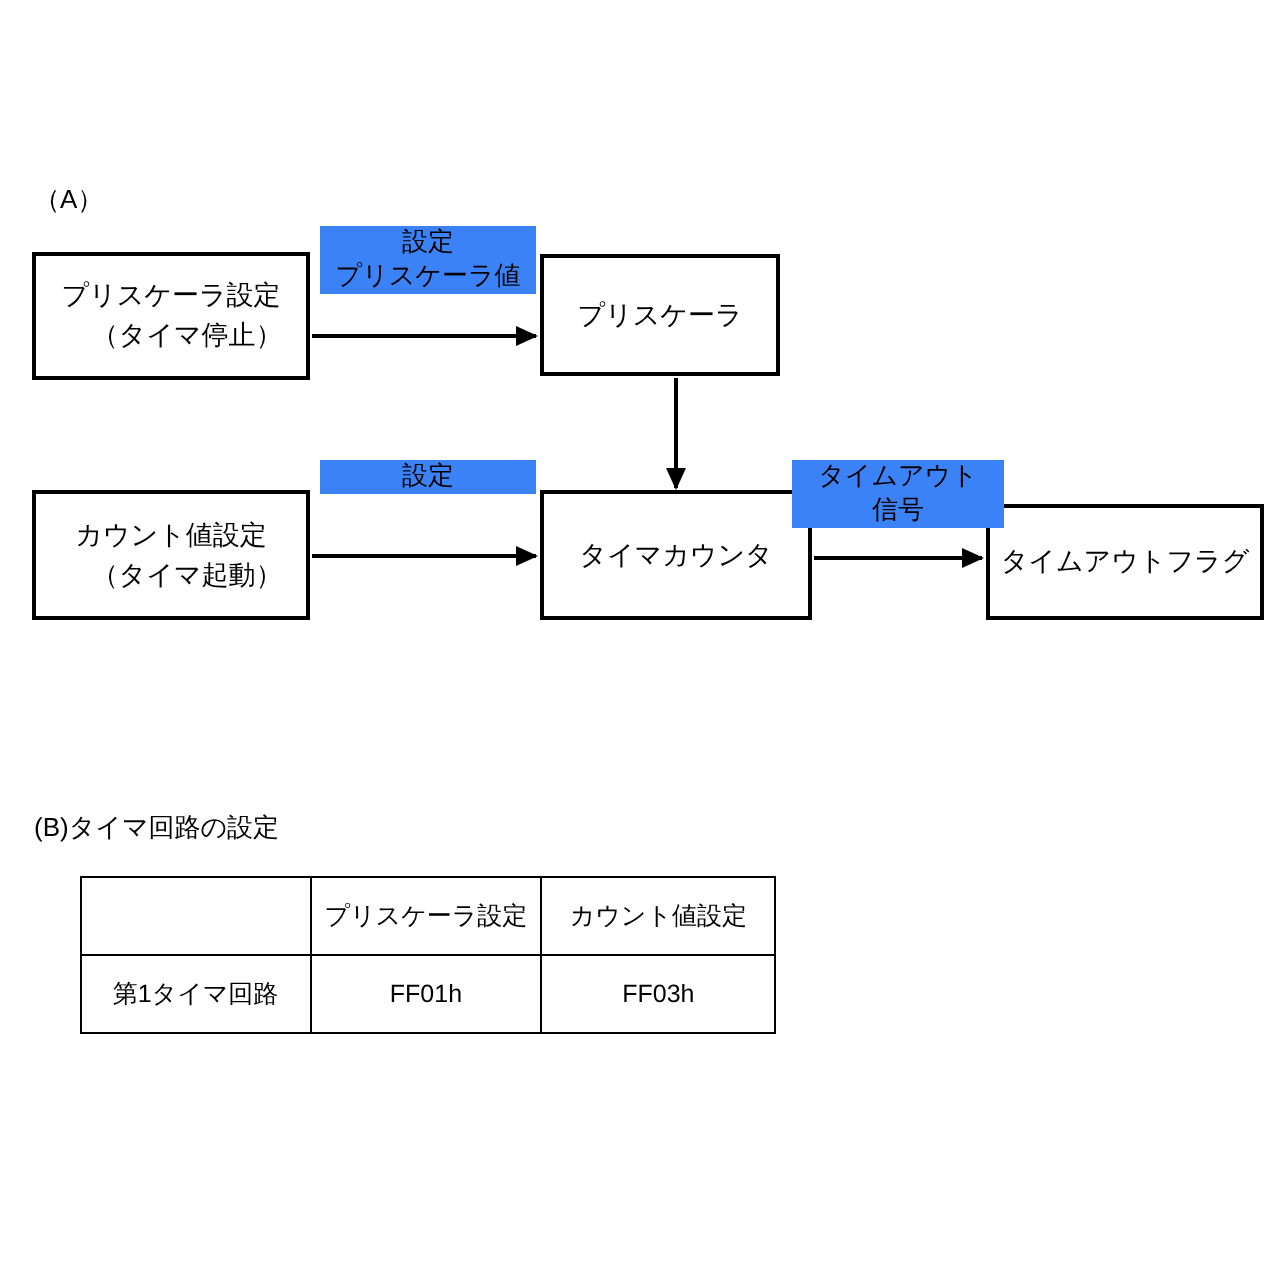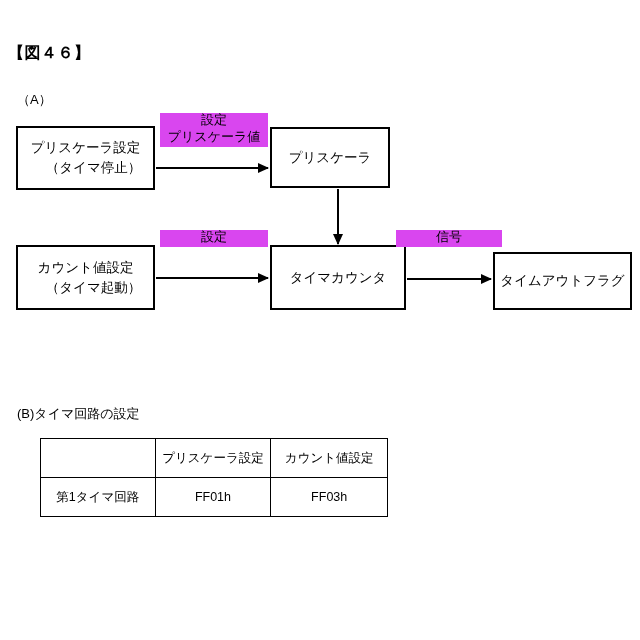--- a/index.html
+++ b/index.html
@@ -103,22 +103,21 @@
   #arrow-timeout     { left: 407px; top: 278px; width: 84px;  }
   #arrow-pres-to-cnt { left: 337px; top: 189px; height: 55px; }
 
   
   .arrow-label {
     position: absolute;
     font-size: 13px;
     line-height: 1.3;
     text-align: center;
     white-space: nowrap;
-    background: #d946ef;
-    font-family: Liberation Mono, monospace;
+    background: #3b82f6;
   }
   #lbl-prescaler { left: 160px; top: 113px; width: 108px; }
   #lbl-count     { left: 160px; top: 230px; width: 108px; }
   #lbl-timeout   { left: 396px; top: 230px; width: 106px; }
 
   
   #settings-table {
     position: absolute;
     left: 40px;
     top: 438px;
@@ -139,21 +138,20 @@
   #settings-table col.c0 { width: 115px; }
   #settings-table col.c1 { width: 116px; }
   #settings-table col.c2 { width: 117px; }
   #settings-table .cell-empty { border-left-color: #000000; }
 </style>
 </head>
 <body>
 
 <div class="page">
 
-  <div class="fig-title">【図４６】</div>
 
   <div class="section-label" id="label-a">（A）</div>
 
   <div class="box" id="box-prescaler-set">
     <span class="line1">プリスケーラ設定</span>
     <span class="line2">（タイマ停止）</span>
   </div>
 
   <div class="box" id="box-prescaler">
     <span class="line1">プリスケーラ</span>
@@ -180,20 +178,21 @@
   <div class="arrow-label" id="lbl-prescaler">
     <div>設定</div>
     <div>プリスケーラ値</div>
   </div>
 
   <div class="arrow-label" id="lbl-count">
     <div>設定</div>
   </div>
 
   <div class="arrow-label" id="lbl-timeout">
+    <div>タイムアウト</div>
     <div>信号</div>
   </div>
 
   <div class="section-label" id="label-b">(B)タイマ回路の設定</div>
 
   <table id="settings-table">
     <colgroup>
       <col class="c0">
         <col class="c1">
         <col class="c2">

